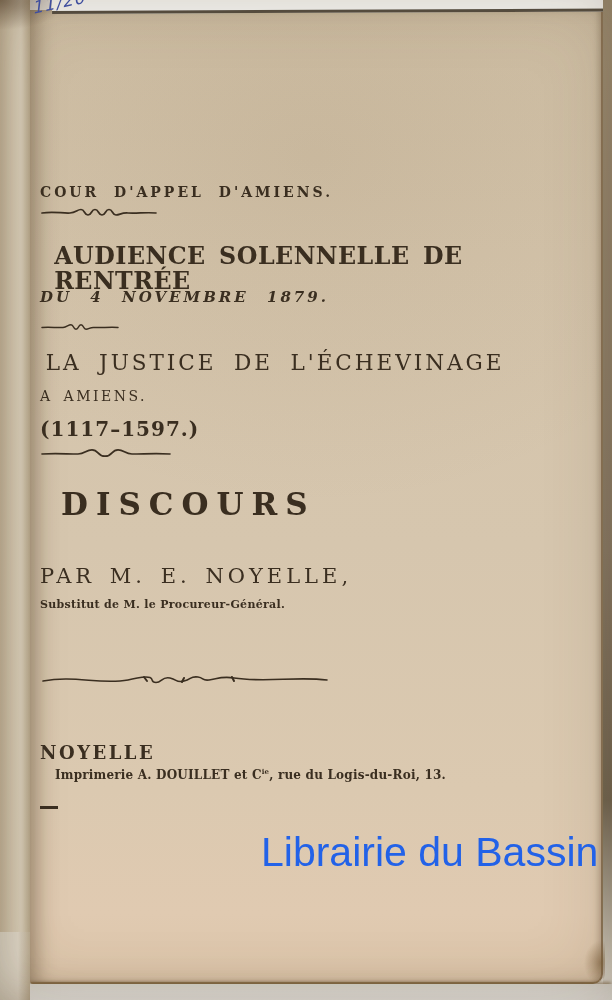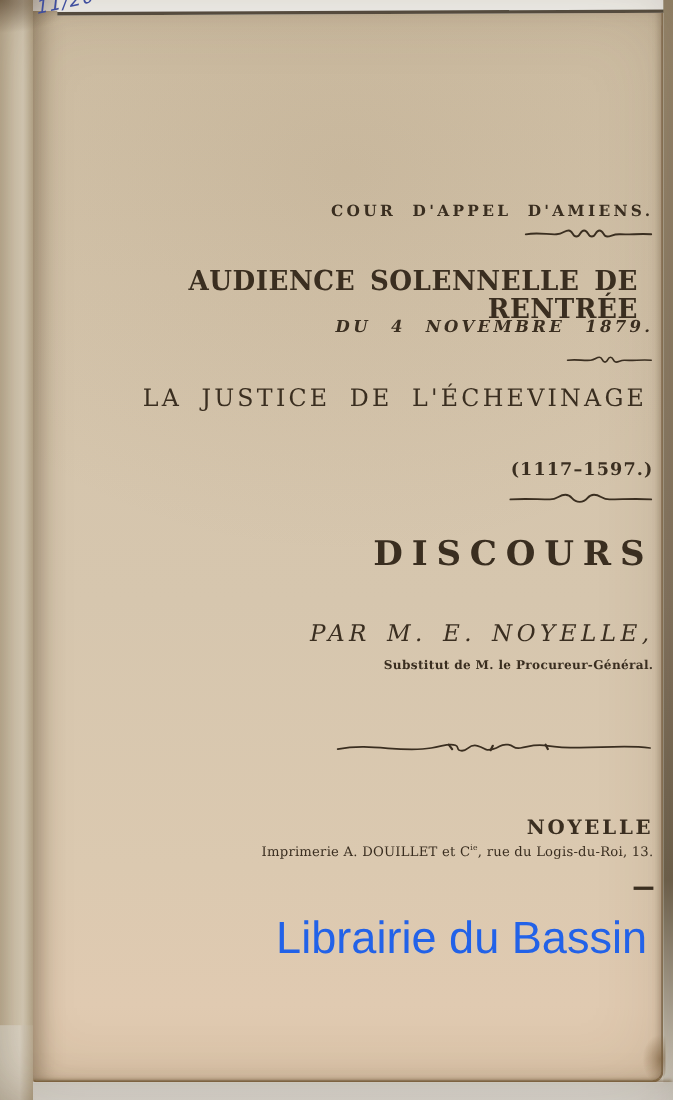--- a/index.html
+++ b/index.html
@@ -54,46 +54,46 @@
     position:absolute;inset:0;pointer-events:none;
     box-shadow:inset 0 0 70px rgba(85,64,38,.20), inset 0 -20px 45px -25px rgba(85,64,38,.28);
   }
   
   .hand-note{
     position:absolute;left:33px;top:-8px;z-index:6;
     font-family:"DejaVu Sans",sans-serif;font-style:italic;font-size:17px;
     color:#3f4e9e;transform:rotate(-12deg) skewX(-8deg);letter-spacing:1px;
   }
   .watermark{
-    position:absolute;left:251px;top:829px;z-index:7;white-space:nowrap;
+    position:absolute;left:261px;top:829px;z-index:7;white-space:nowrap;
     font-family:"Liberation Sans","DejaVu Sans",sans-serif;
     font-size:41px;font-weight:400;color:#2262e8;letter-spacing:0;
   }
   
   .content{
-    position:absolute;left:28px;top:0;width:566px;height:1000px;z-index:4;
-    text-align:right;color:#3a2e20;
+    position:absolute;left:40px;top:0;width:566px;height:1000px;z-index:4;
+    text-align:left;color:#3a2e20;
   }
   .content > div{position:absolute;left:0;right:0;line-height:1;}
   .court      {top:185px;font-size:14px;font-weight:600;letter-spacing:3px;word-spacing:7px;}
   .fl-1       {top:206px;}
   .main-title {top:243px;font-size:25px;font-weight:700;letter-spacing:.5px;word-spacing:5px;transform:scaleX(.95);}
   .sess-date  {top:290px;font-size:15px;font-weight:700;letter-spacing:3px;word-spacing:10px;font-style:italic;}
   .fl-2       {top:319px;}
   .subject    {top:352px;font-size:22px;font-weight:500;letter-spacing:3px;word-spacing:8px;transform:scaleX(.98);}
   .place      {top:389px;font-size:14px;font-weight:500;letter-spacing:2.5px;word-spacing:4px;}
-  .period     {top:419px;font-size:16px;font-weight:700;letter-spacing:1px;}
+  .period     {top:419px;font-size:20px;font-weight:700;letter-spacing:1px;}
   .fl-3       {top:446px;}
   .genre      {top:489px;font-size:31px;font-weight:600;letter-spacing:8px;margin-left:21px;}
   .pronounced {top:536px;font-size:11px;font-weight:700;letter-spacing:1.5px;}
-  .author     {top:566px;font-size:21px;font-weight:500;letter-spacing:4px;word-spacing:4px;font-style:italic;}
+  .author     {top:566px;font-size:21px;font-weight:500;letter-spacing:4px;word-spacing:4px;}
   .author-ttl {top:599px;font-size:11px;font-weight:600;letter-spacing:.3px;}
   .fl-big     {top:666px;}
   .imp-city   {top:744px;font-size:18px;font-weight:700;letter-spacing:2.5px;}
-  .imp-line   {top:768px;font-size:12px;font-weight:400;letter-spacing:.2px;padding-left:15px;}
+  .imp-line   {top:768px;font-size:12px;font-weight:700;letter-spacing:.2px;padding-left:15px;}
   .imp-line sup{font-size:7px;}
   .imp-dash   {top:796px;}
   .imp-dash span{display:inline-block;width:18px;height:3px;background:#3a2e20;}
   .imp-year   {top:810px;font-size:17px;font-weight:600;letter-spacing:1.5px;}
   .fl{stroke:#3a2e20;fill:none;stroke-linecap:round;}
 </style>
 </head>
 <body>
 
 <div class="left-band"></div>
@@ -122,20 +122,21 @@
   <div class="sess-date">DU 4 NOVEMBRE 1879.</div>
 
   <div class="fl-2">
     <svg width="80" height="10" viewBox="0 0 80 10">
         <path class="fl" stroke-width="1.5" d="M2 5.5 C10 4.5 16 6 23 5.5 C27 5.2 28 2.8 31 2.8 C34 2.8 33 7.2 36 7.2 C39 7.2 38 2.8 41 2.8 C44 2.8 43 7.2 46 7.2 C49 7.2 50 5.2 54 5.5 C61 6 70 4.8 78 5.5"></path>
       </svg>
   </div>
 
   <div class="subject">LA JUSTICE DE L'ÉCHEVINAGE</div>
 
+  <div class="place">A AMIENS.</div>
 
   <div class="period">(1117–1597.)</div>
 
   <div class="fl-3">
     <svg width="132" height="14" viewBox="0 0 132 14">
         <path class="fl" stroke-width="1.7" d="M2 8 C16 7 26 8 38 8 C45 8 46 3.8 52 3.8 C59 3.8 57 10.2 65 10.2 C73 10.2 71 3.8 78 3.8 C84 3.8 85 8 92 8 C104 8 116 7 130 8"></path>
       </svg>
   </div>
 
   <div class="genre">DISCOURS</div>

